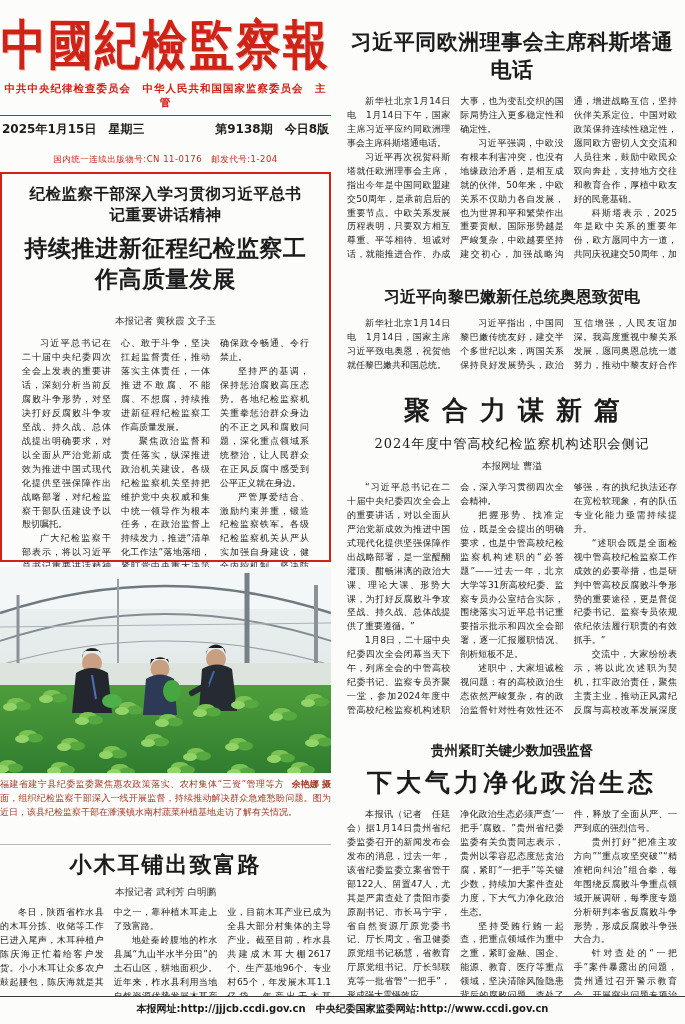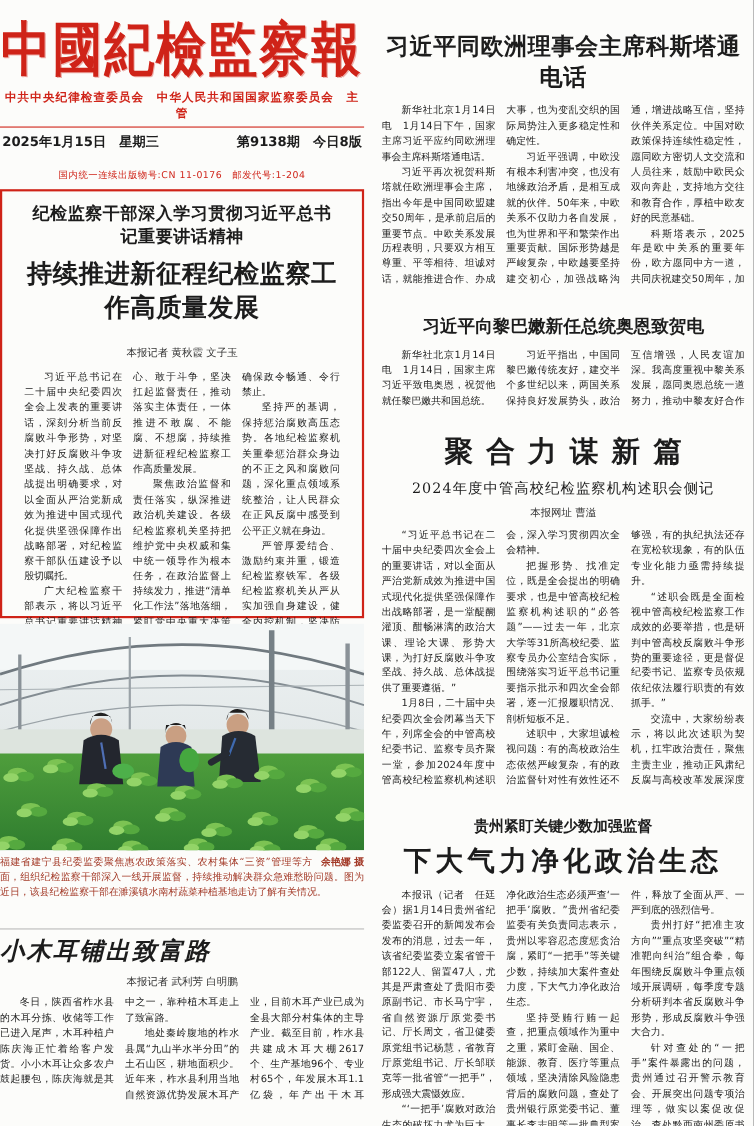--- a/index.html
+++ b/index.html
@@ -38,21 +38,21 @@
   .caption{margin-top:5px;font-size:9px;line-height:1.55;text-align:justify;color:#a33a28;
            font-family:"DejaVu Serif",serif;}
   .caption .credit{float:right;font-weight:bold;margin-left:8px;}
 
   
   .feature-sep{border:0;border-top:1px solid #b9b9b9;margin:24px 0 0;}
   .feature-tagrow{display:flex;align-items:center;gap:5px;margin-top:7px;}
   .feature-tagicon{width:14px;height:14px;background:#cf2318;position:relative;flex:0 0 auto;}
   .feature-tagicon::after{content:"";position:absolute;inset:3px;border:1px solid #fff;}
   .feature-tag{font-size:14.5px;font-weight:bold;font-family:"DejaVu Serif",serif;}
-  .feature-headline{font-size:22px;font-weight:bold;text-align:left;letter-spacing:2px;margin-top:5px;font-style:italic;}
+  .feature-headline{font-size:22px;font-weight:bold;text-align:center;letter-spacing:2px;margin-top:5px;}
   .feature-byline{margin-top:6px;}
   .feature-body{margin-top:7px;height:104px;}
 
   
   .a1-headline{font-size:21px;font-weight:bold;text-align:center;margin-top:28px;letter-spacing:.5px;}
   .a1-body{margin-top:11px;height:176px;}
   .a2-headline{font-family:"DejaVu Serif",serif;font-size:16px;font-weight:bold;text-align:center;margin-top:16px;}
   .a2-body{margin-top:9px;height:62px;}
   .a3-headline{font-family:"DejaVu Serif",serif;font-size:26px;font-weight:bold;text-align:center;
                letter-spacing:12px;margin-top:14px;text-indent:12px;}
@@ -226,14 +226,17 @@
     <div class="body-cols a4-body">
         <p>本报讯（记者　任廷会）据1月14日贵州省纪委监委召开的新闻发布会发布的消息，过去一年，该省纪委监委立案省管干部122人、留置47人，尤其是严肃查处了贵阳市委原副书记、市长马宁宇，省自然资源厅原党委书记、厅长周文，省卫健委原党组书记杨慧，省教育厅原党组书记、厅长邹联克等一批省管“一把手”，形成强大震慑效应。</p>
         <p>“‘一把手’腐败对政治生态的破坏力尤为巨大，净化政治生态必须严查‘一把手’腐败。”贵州省纪委监委有关负责同志表示，贵州以零容忍态度惩贪治腐，紧盯“一把手”等关键少数，持续加大案件查处力度，下大气力净化政治生态。</p>
         <p>坚持受贿行贿一起查，把重点领域作为重中之重，紧盯金融、国企、能源、教育、医疗等重点领域，坚决清除风险隐患背后的腐败问题，查处了贵州银行原党委书记、董事长李志明等一批典型案件，释放了全面从严、一严到底的强烈信号。</p>
         <p>贵州打好“把准主攻方向”“重点攻坚突破”“精准靶向纠治”组合拳，每年围绕反腐败斗争重点领域开展调研，每季度专题分析研判本省反腐败斗争形势，形成反腐败斗争强大合力。</p>
         <p>针对查处的“一把手”案件暴露出的问题，贵州通过召开警示教育会、开展突出问题专项治理等，做实以案促改促治。查处黔西南州委原书记刘文新案后，深刻剖析案情，精心摄制《任性泛滥的权力》专题警示教育片，督促指导贵阳市委、黔西南州委、省委政法委等5家单位（部门）党组织同步开展“一案一整改”。（下转第三版）</p>
       </div>
 
   </div>
 
+  <div class="footer">
+    <span>本报网址:http://jjjcb.ccdi.gov.cn　中央纪委国家监委网站:http://www.ccdi.gov.cn</span>
+  </div>
 
 </div>
 
 </body></html>

